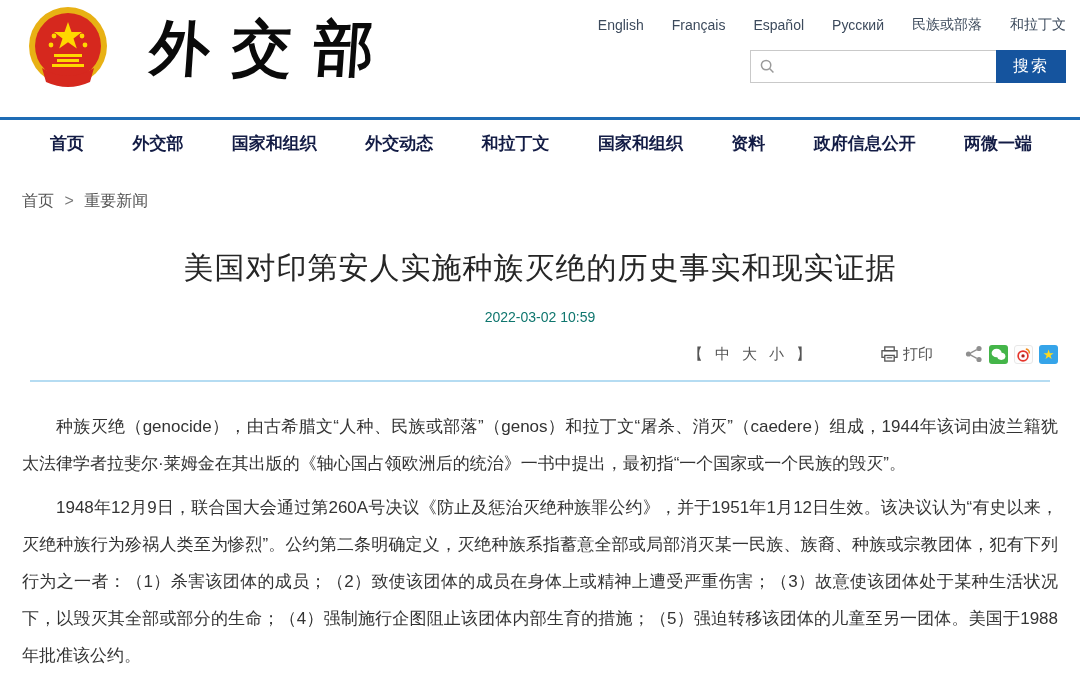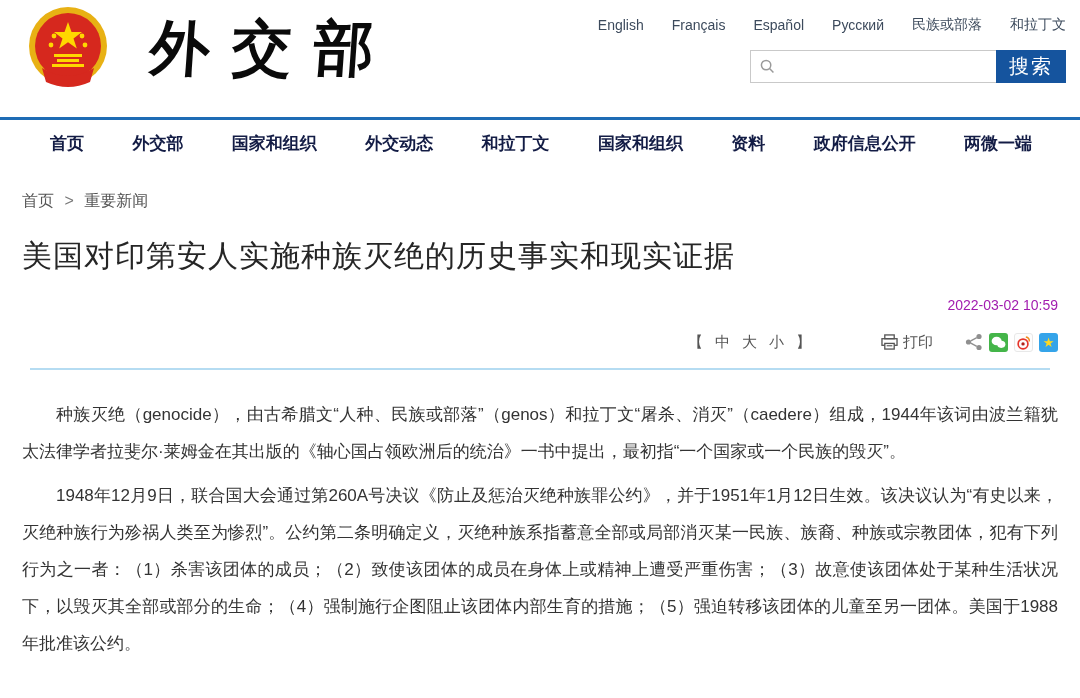--- a/index.html
+++ b/index.html
@@ -13,38 +13,38 @@
   .calligraphy { margin-left:42px; font-family:"DejaVu Serif","Liberation Serif",serif;
                  font-size:60px; font-weight:bold; color:#0a0a0a; letter-spacing:22px;
                  transform:skewX(-4deg); line-height:84px; }
   .header-right { position:absolute; right:14px; top:16px; display:flex; flex-direction:column; align-items:flex-end; }
   .lang-row { display:flex; align-items:center; gap:28px; font-size:14px; color:#3c4a5c; }
   .lang-row a { color:#3c4a5c; text-decoration:none; cursor:pointer; }
   .search-row { margin-top:16px; display:flex; }
   .search-box { width:246px; height:33px; border:1px solid #c9c9c9; border-right:none;
                 display:flex; align-items:center; padding-left:9px; background:#fff; }
   .search-box input { border:none; outline:none; flex:1; height:100%; font-size:14px; margin-left:6px; }
-  .search-btn { width:70px; height:33px; background:#15549e; color:#fff; font-size:20px;
+  .search-btn { width:70px; height:33px; background:#15549e; color:#fff; font-size:16px;
                 border:none; cursor:pointer; letter-spacing:2px; }
 
   
   .nav { border-top:3px solid #1e6cb5; height:50px; display:flex; align-items:center;
          justify-content:space-between; padding:0 48px 0 50px; }
   .nav a { font-size:17px; font-weight:bold; color:#131c45; text-decoration:none; cursor:pointer; }
 
   
   .breadcrumb { margin:24px 0 0 22px; font-size:16px; color:#555; }
   .breadcrumb a { color:#555; text-decoration:none; cursor:pointer; }
   .breadcrumb .sep { margin:0 6px; color:#777; }
 
   
   .article { padding:0 22px; }
-  .title { text-align:left; margin-top:24px; font-size:30px; font-weight:500;
+  .title { text-align:center; margin-top:36px; font-size:30px; font-weight:500;
            color:#262626; letter-spacing:1px; }
-  .date { text-align:right; margin-top:20px; font-size:14px; color:#a21caf; }
+  .date { text-align:center; margin-top:20px; font-size:14px; color:#0f766e; }
 
   .toolbar { display:flex; justify-content:flex-end; align-items:center; margin-top:18px; height:22px; }
   .font-ctrl { display:flex; align-items:center; gap:12px; font-size:15px; color:#555; }
   .font-ctrl span { cursor:default; }
   .font-ctrl .opt { cursor:pointer; }
   .print-ctrl { display:flex; align-items:center; margin-left:38px; color:#555; font-size:15px; cursor:pointer;padding-left:32px; }
   .print-ctrl svg { margin-right:5px; }
   .share-group { display:flex; align-items:center; gap:6px; margin-left:32px; }
   .share-group .sq { width:19px; height:19px; border-radius:3px; display:flex;
                      align-items:center; justify-content:center; cursor:pointer; }

